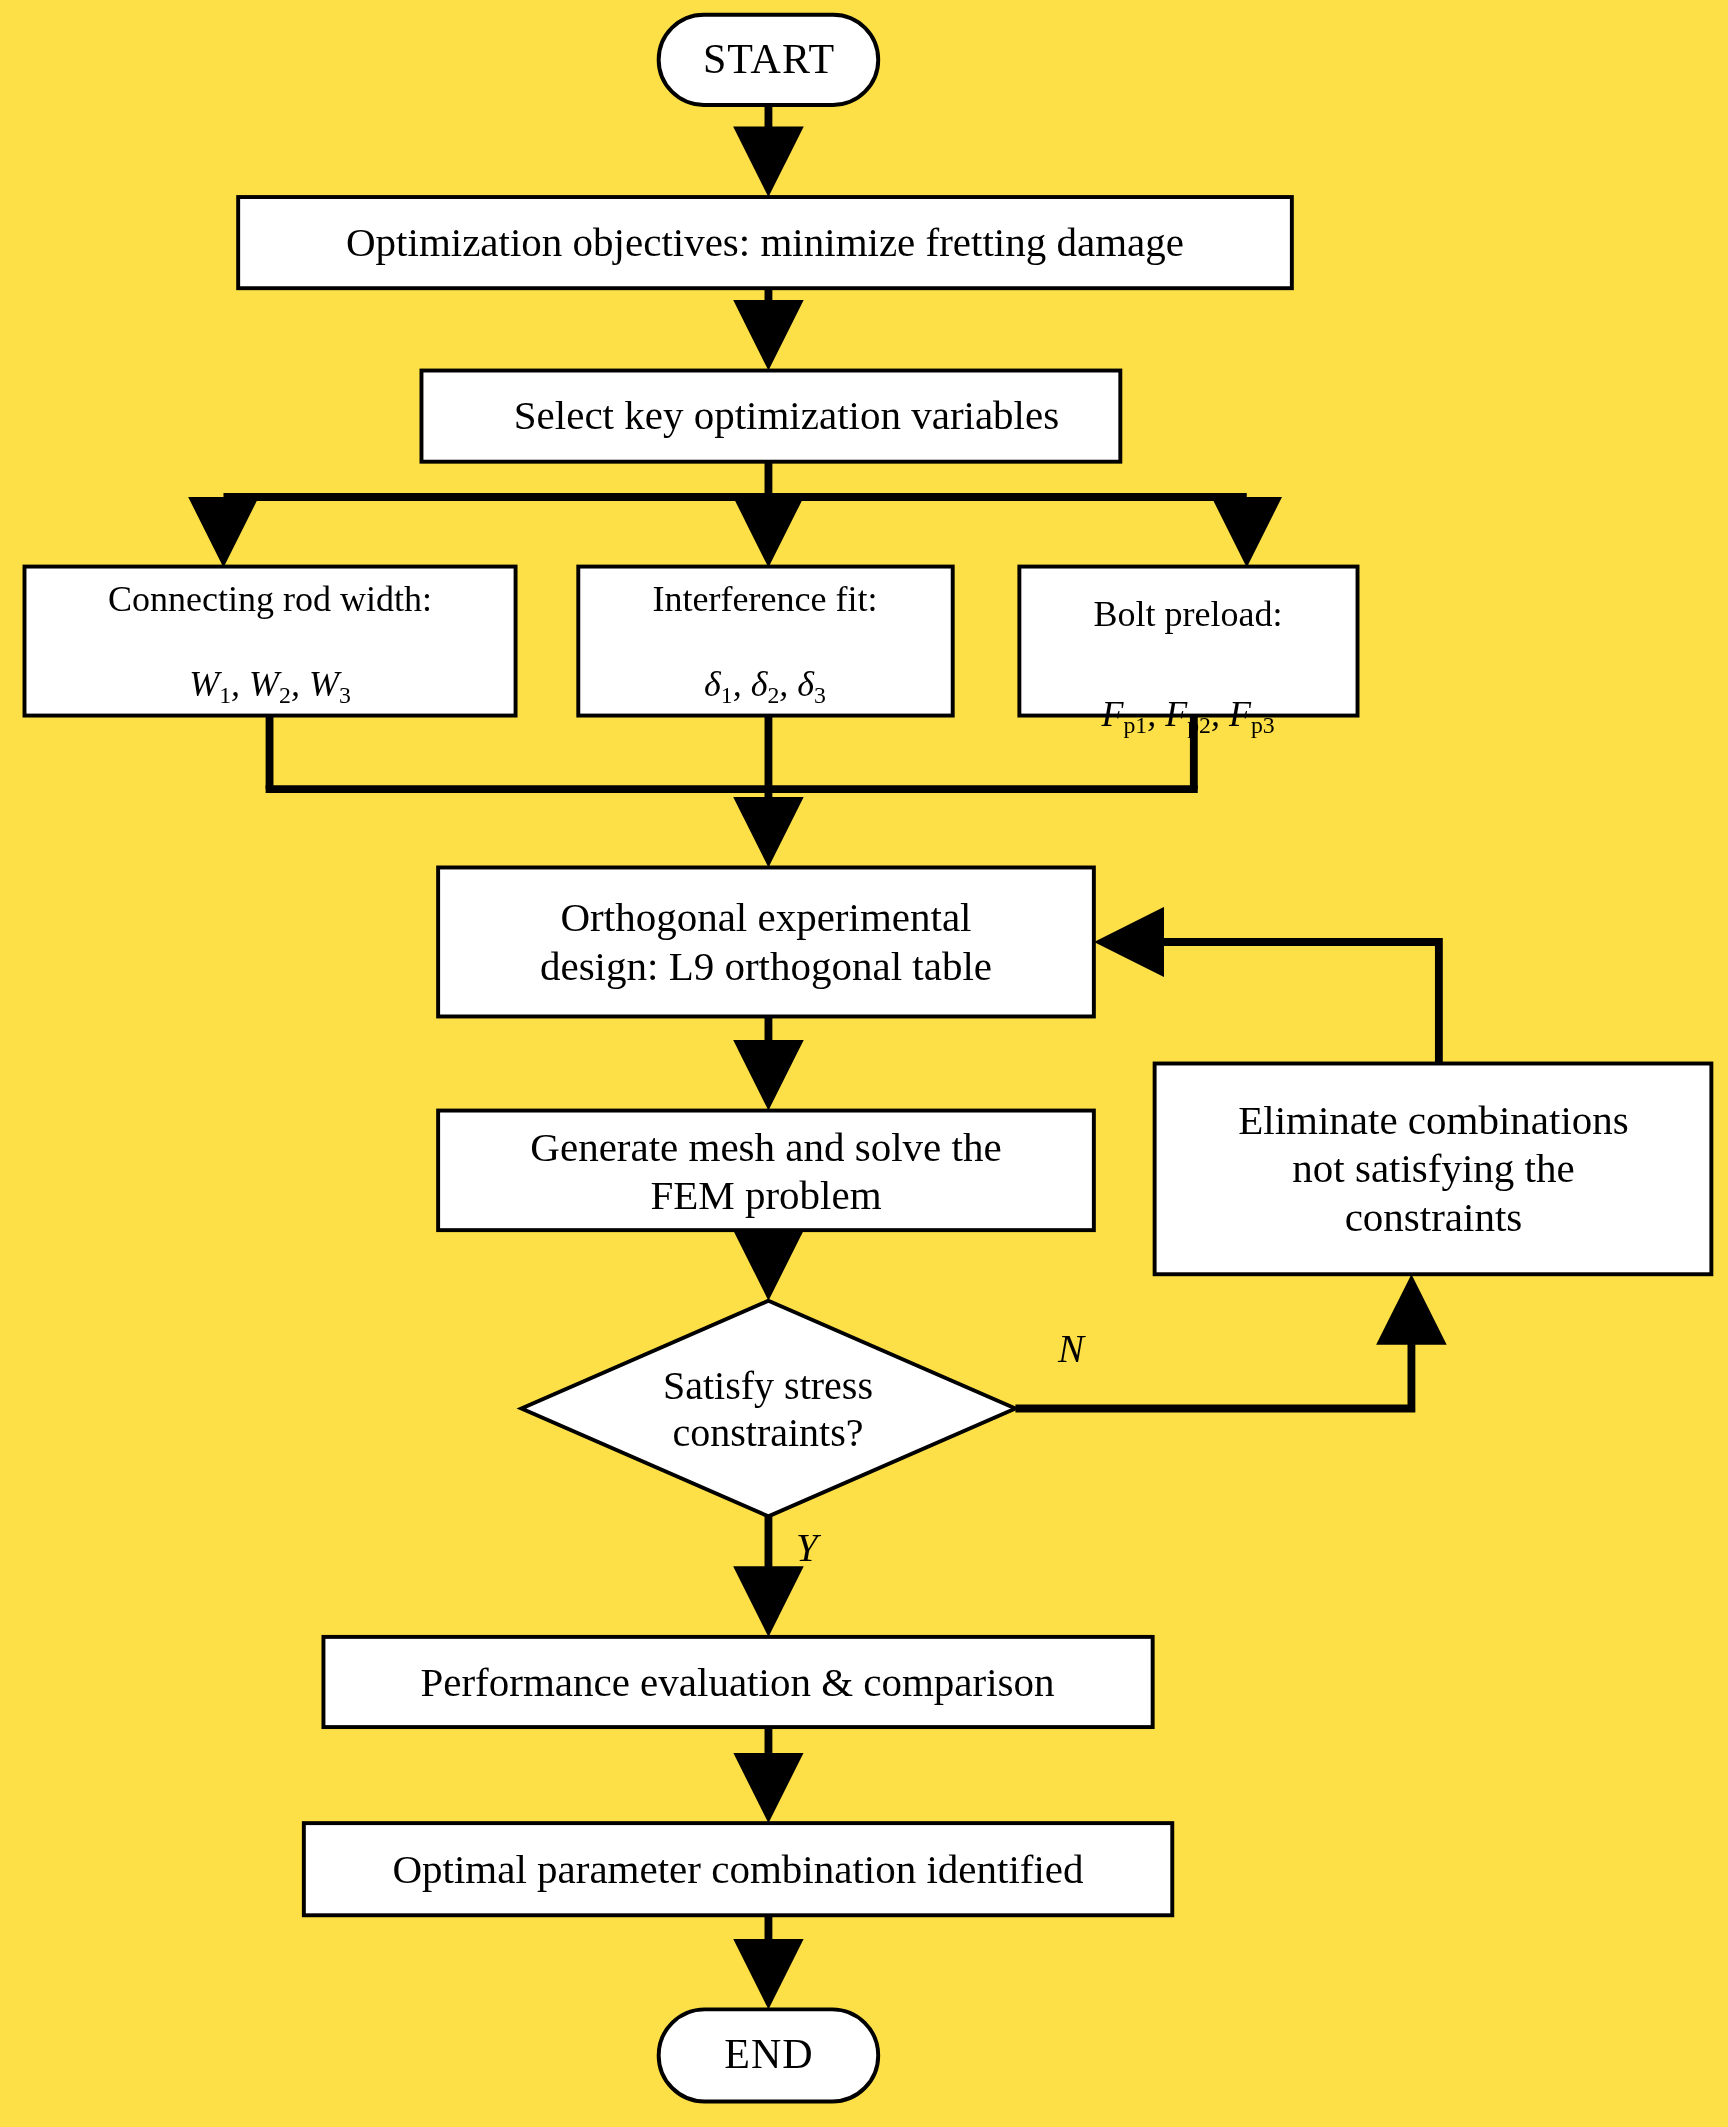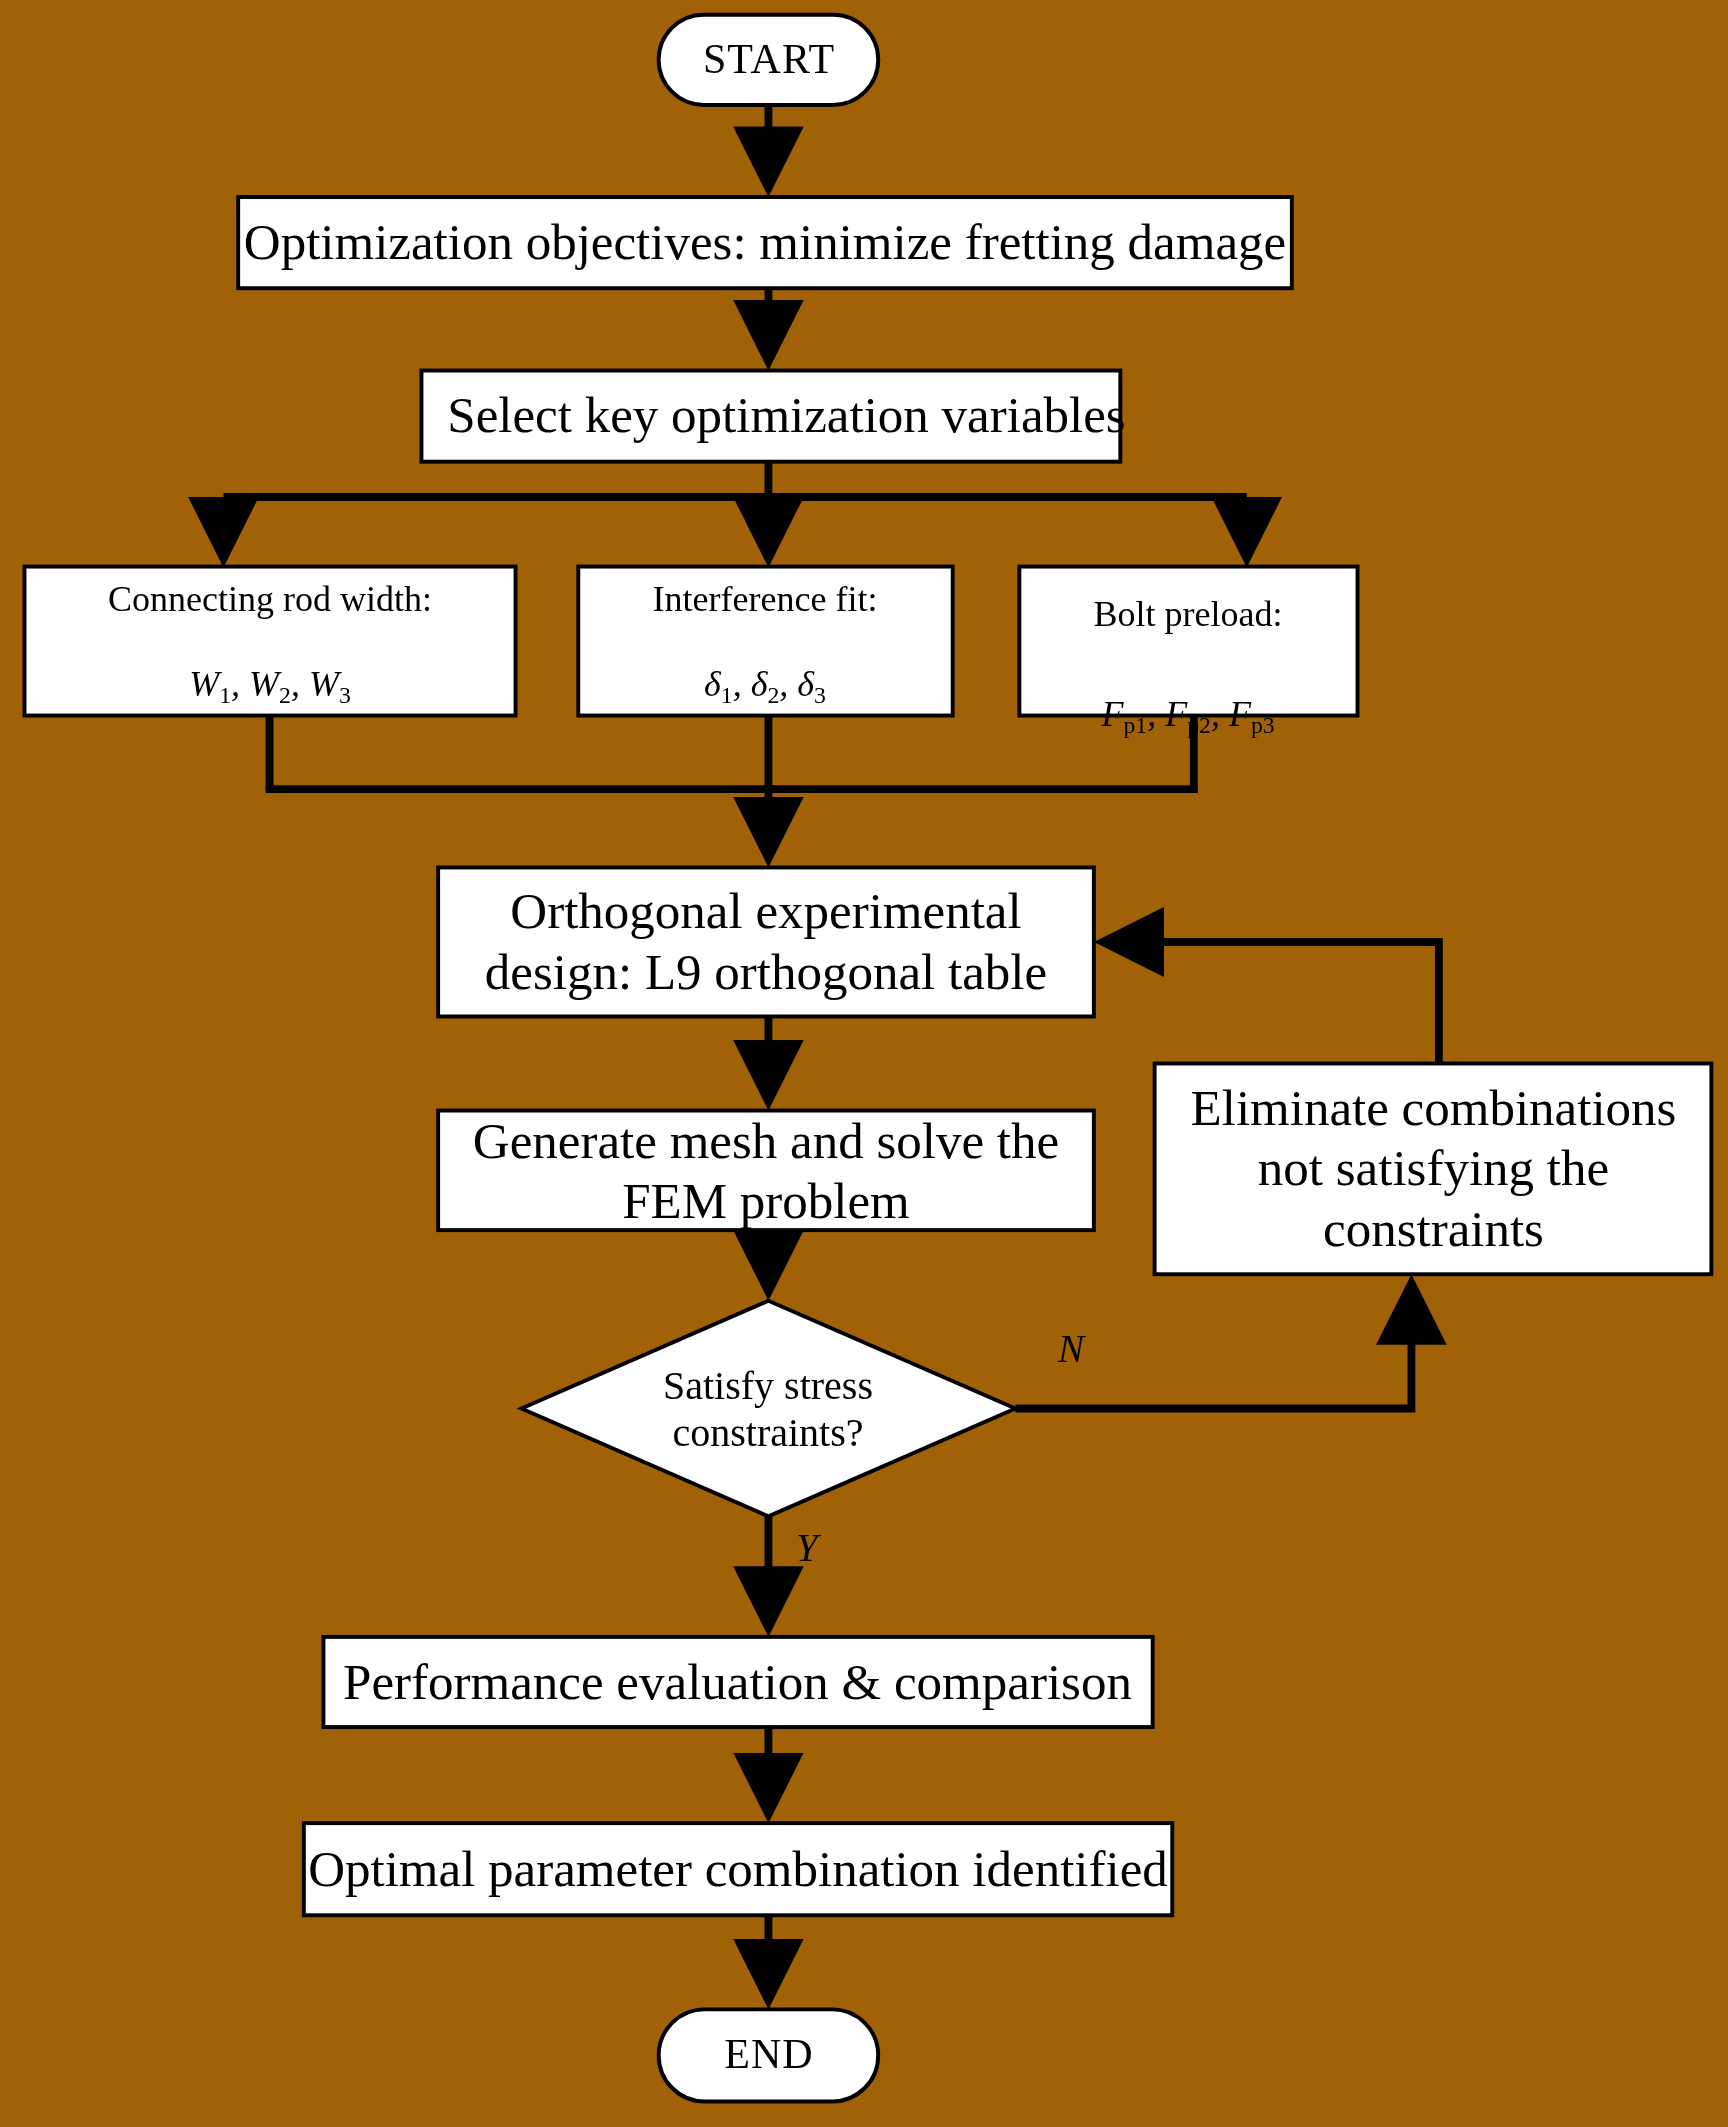--- a/index.html
+++ b/index.html
@@ -4,21 +4,21 @@
 <style>
   html, body {
     margin: 0;
     padding: 0;
     background: #ffffff;
   }
   #canvas {
     position: relative;
     width: 1729px;
     height: 2128px;
-    background: #a16207;
+    background: #fde047;
     font-family: "Liberation Serif", "DejaVu Serif", serif;
     overflow: hidden;
   }
   #flow-svg {
     position: absolute;
     left: 0;
     top: 0;
     width: 1729px;
     height: 2128px;
   }
@@ -28,21 +28,21 @@
     align-items: center;
     justify-content: center;
     text-align: center;
     color: #000000;
     font-family: "Liberation Serif", "DejaVu Serif", serif;
     line-height: 1.18;
     white-space: pre-line;
     pointer-events: none;
   }
   .terminal-label { font-size: 42px; letter-spacing: 1px; }
-  .process-label  { font-size: 51px; }
+  .process-label  { font-size: 41px; }
   .decision-label { font-size: 40px; }
   .var-label      { font-size: 36px; }
   .edge-label {
     position: absolute;
     font-family: "Liberation Serif", "DejaVu Serif", serif;
     font-style: italic;
     font-size: 39px;
     color: #000000;
   }
   .math { font-style: italic; }

